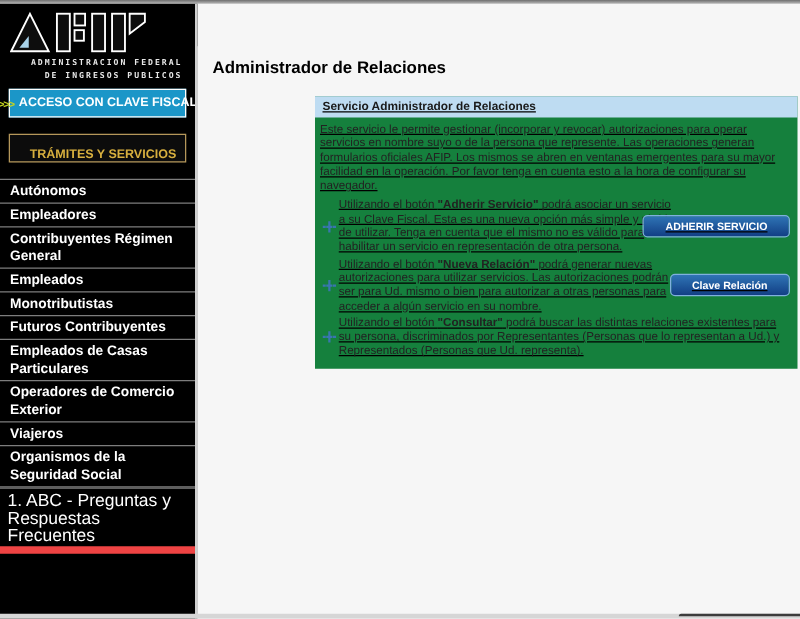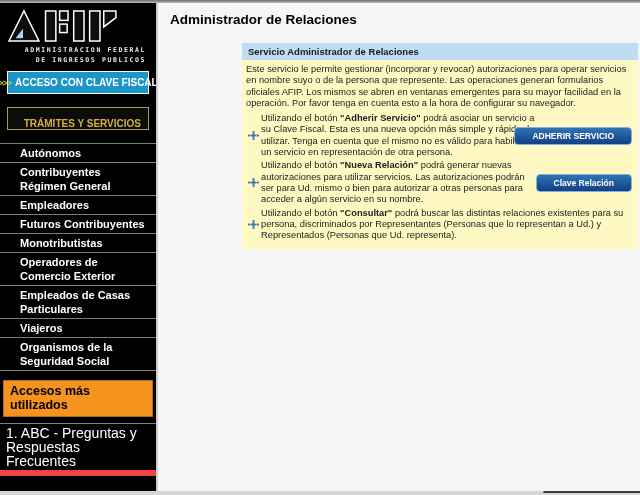--- a/index.html
+++ b/index.html
@@ -32,39 +32,39 @@
   .btn-acceso .lbl{color:#fff;font-weight:bold;font-size:10px;white-space:nowrap;}
   .btn-tramites{
     margin:13px 7px 0 7px;height:21px;background:#0c0c0c;border:1px solid #b5975a;
     display:flex;align-items:flex-end;justify-content:flex-end;padding-right:7px;cursor:pointer;
   }
   .btn-tramites .lbl{color:#d7af3e;font-weight:bold;font-size:10px;white-space:nowrap;}
 
   .menu{margin-top:13px;border-top:1px solid #7d7d7d;}
   .menu-item{
     color:#fff;font-weight:bold;font-size:11px;line-height:14px;
-    padding:2px 6px 2px 20px;border-bottom:1px solid #7d7d7d;cursor:pointer;
+    padding:2px 6px 2px 8px;border-bottom:1px solid #7d7d7d;cursor:pointer;
   }
   .accesos-header{
     margin:9px 3px 6px 3px;background:#f6921e;border:1px solid #b06a12;
     color:#000;font-weight:bold;font-size:12.5px;padding:3px 4px 4px 6px;cursor:pointer;
   }
   .accesos-list{border-top:1px solid #7d7d7d;}
   .accesos-item{
     color:#fff;font-weight:normal;font-size:14px;line-height:14px;
     padding:2px 6px 2px 6px;border-bottom:6px solid #ef4444;cursor:pointer;
   }
 
   
-  .content{flex:1;position:relative;background:#f6f6f6;}
+  .content{flex:1;position:relative;background:#f6f6f6;margin-top:34px;}
   .page-title{
     font-size:13.5px;font-weight:bold;color:#000;margin:9px 0 0 12px;
   }
   .panel{
-    position:absolute;top:40px;left:84px;right:2px;background:#fef9c3;
+    position:absolute;top:40px;left:94px;right:2px;background:#15803d;text-decoration:underline;
   }
   .panel-header{
     background:#bedcf2;color:#1a1a1a;font-weight:bold;font-size:9.5px;
     padding:3px 6px 3px 6px;
   }
   .panel-body{
     padding:4px 4px 8px 4px;color:#222;font-size:9.3px;line-height:11.3px;border-radius:12px;
   }
   .intro{margin:0 0 4px 0;}
   .bullet-row{display:flex;align-items:center;margin-top:2px;}
@@ -112,31 +112,31 @@
       <span class="arrows">&gt;&gt;&gt;</span>
       <span class="lbl">ACCESO CON CLAVE FISCAL</span>
     </div>
 
     <div class="btn-tramites">
       <span class="lbl">TRÁMITES Y SERVICIOS</span>
     </div>
 
     <div class="menu">
       <div class="menu-item">Autónomos</div>
+      <div class="menu-item">Empleadores</div>
       <div class="menu-item">Contribuyentes Régimen General</div>
-      <div class="menu-item">Empleadores</div>
+      <div class="menu-item">Empleados</div>
+      <div class="menu-item">Monotributistas</div>
       <div class="menu-item">Futuros Contribuyentes</div>
-      <div class="menu-item">Monotributistas</div>
+      <div class="menu-item">Empleados de Casas Particulares</div>
       <div class="menu-item">Operadores de Comercio Exterior</div>
-      <div class="menu-item">Empleados de Casas Particulares</div>
       <div class="menu-item">Viajeros</div>
       <div class="menu-item">Organismos de la Seguridad Social</div>
     </div>
 
-    <div class="accesos-header">Accesos más utilizados</div>
 
     <div class="accesos-list">
       <div class="accesos-item">1. ABC - Preguntas y Respuestas Frecuentes</div>
 
     </div>
   </div>
 
   <div class="content">
     <div class="page-title">Administrador de Relaciones</div>
 

